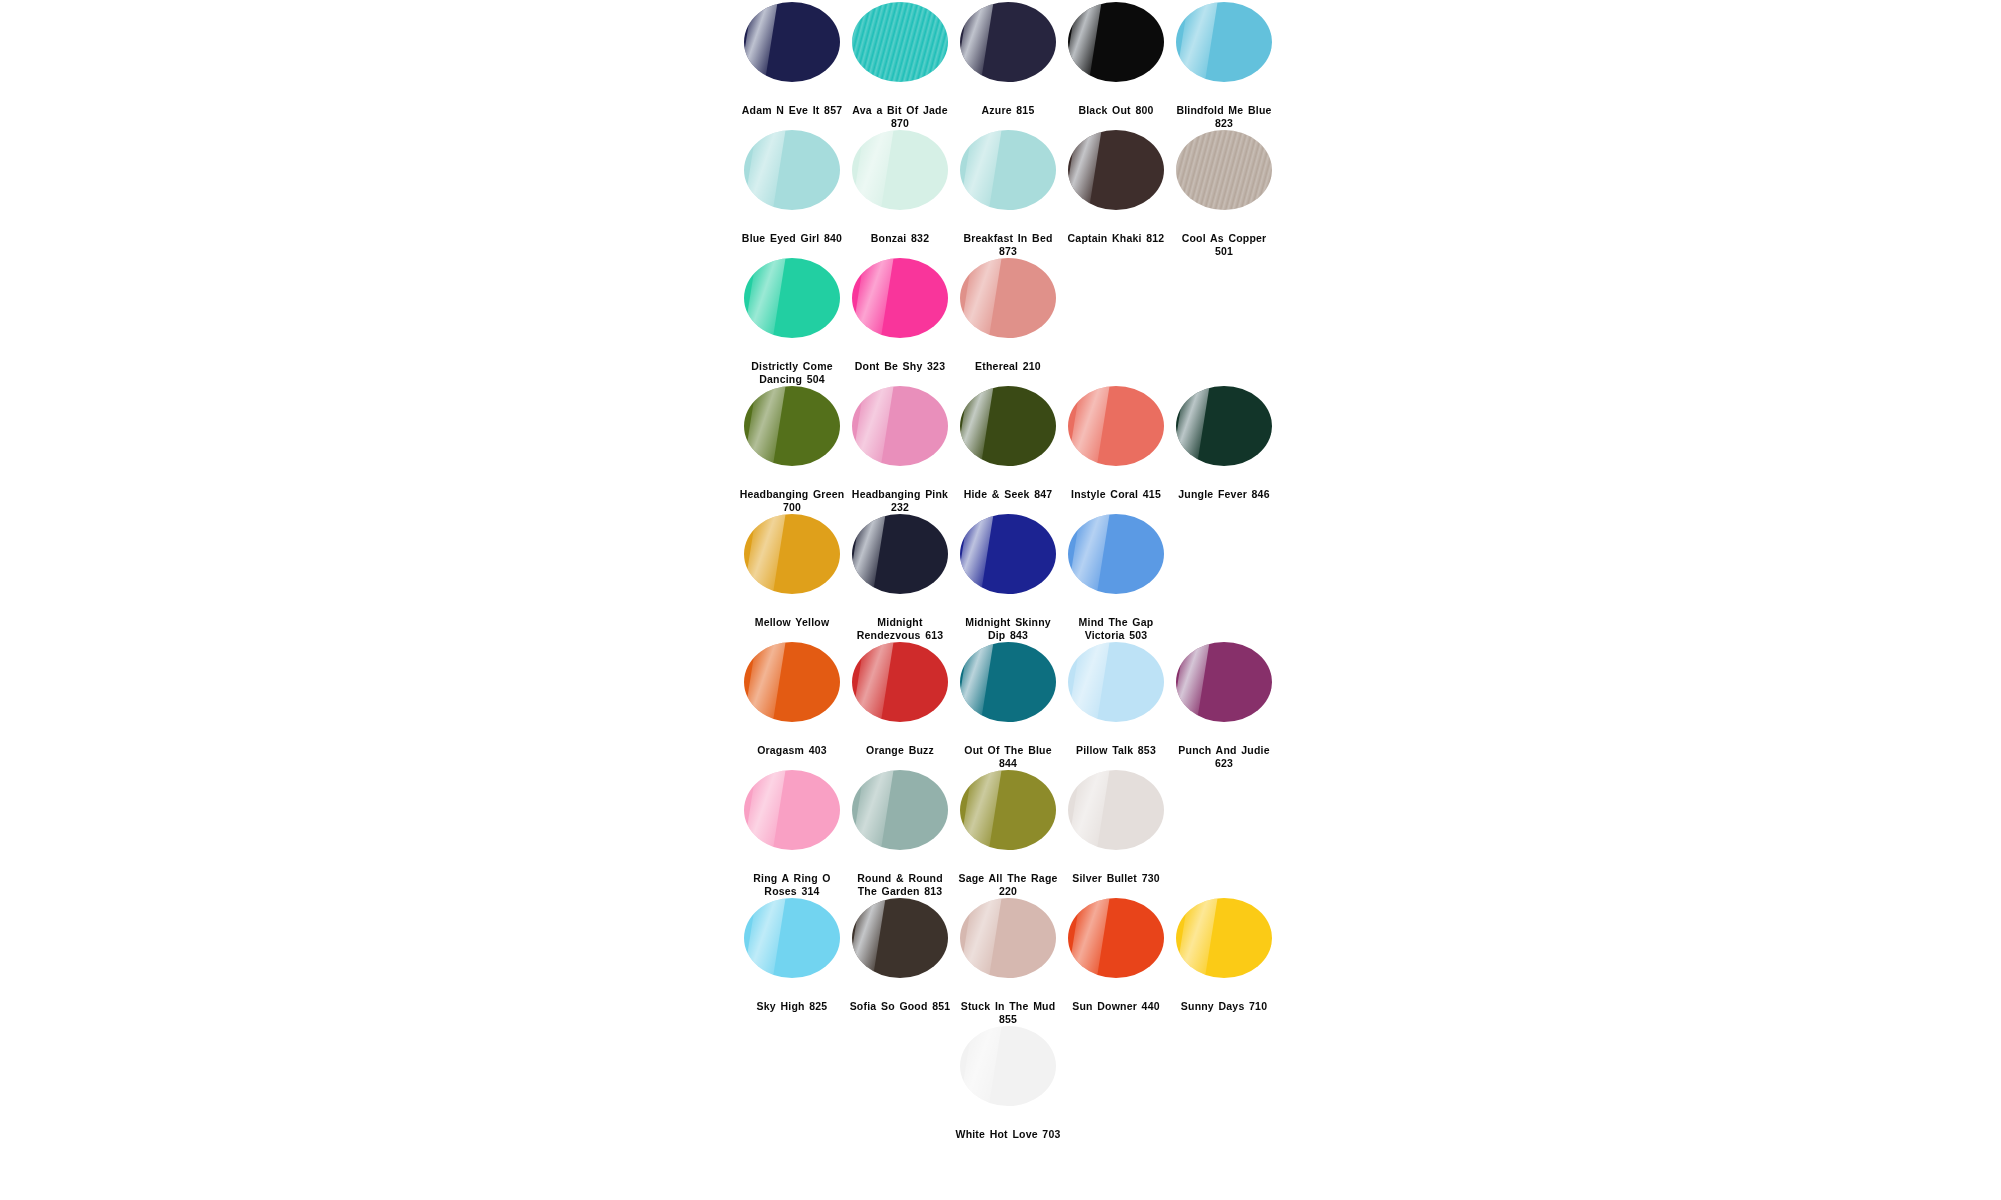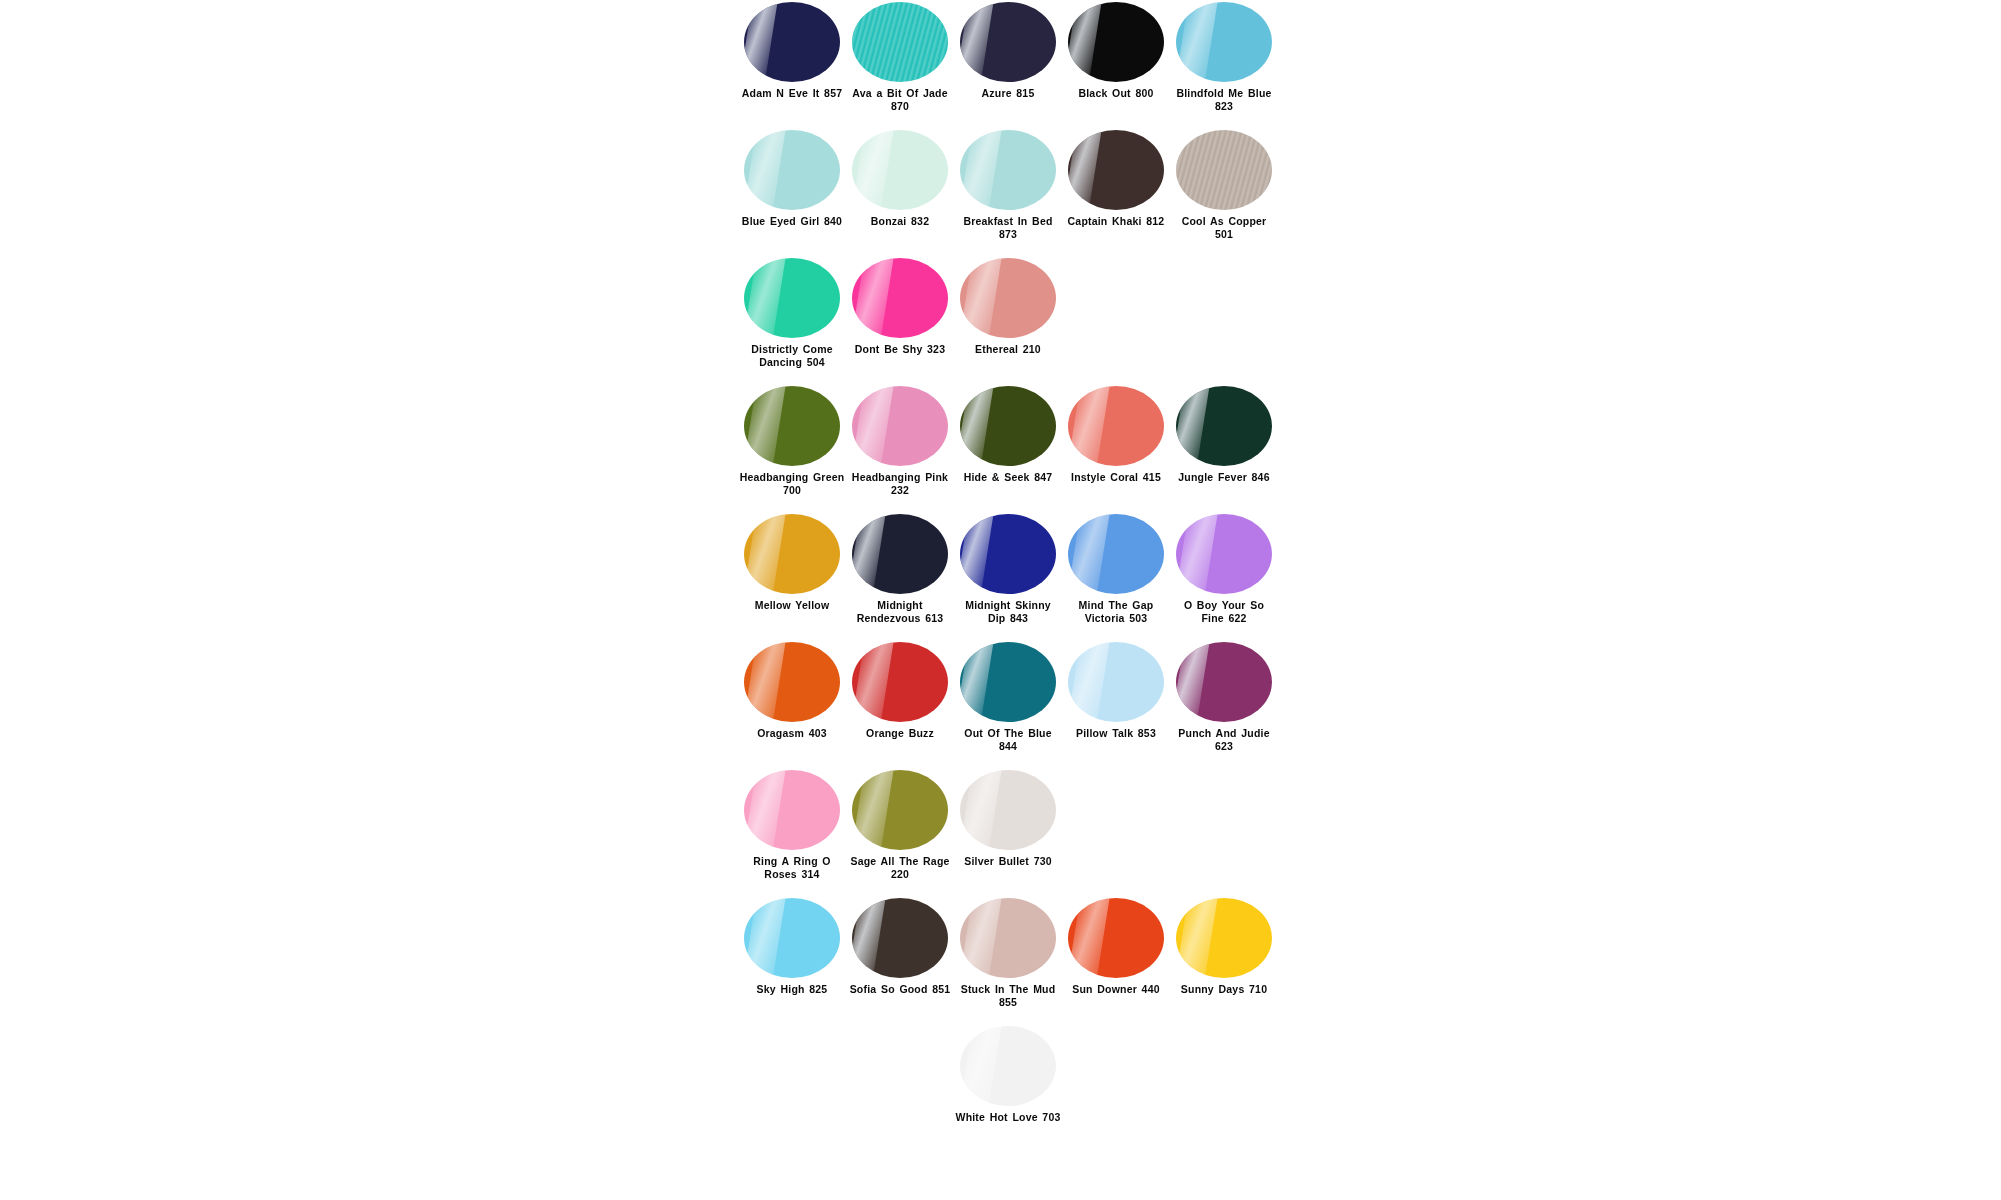--- a/index.html
+++ b/index.html
@@ -88,21 +88,21 @@
   .swatch.dark .gloss {
     background: linear-gradient(100deg,
         rgba(255,255,255,0.00) 0%,
         rgba(235,240,245,0.78) 40%,
         rgba(255,255,255,0.04) 100%);
     left: 2%;
     width: 26%;
   }
 
   .label {
-    margin-top: 3px;
+    margin-top: 20px;
     text-align: center;
     color: #0a0a0a;
     font-size: 10.5px;
     line-height: 12.5px;
     font-weight: 700;
     letter-spacing: 0.2px;
     font-family: "Liberation Sans", sans-serif;
     width: 106px;
     word-spacing: 1.5px;
   }
@@ -290,28 +290,20 @@
           <div class="label">Midnight Skinny Dip 843</div>
         </div>
         <div class="cell">
           <div class="swatch-wrap">
             <div class="swatch" title="Mind The Gap Victoria 503" style="background: rgb(91, 154, 228);">
               <div class="gloss"></div>
             </div>
           </div>
           <div class="label">Mind The Gap Victoria 503</div>
         </div>
-        <div class="cell">
-          <div class="swatch-wrap">
-            <div class="swatch" title="O Boy Your So Fine 622" style="background: rgb(183, 120, 232);">
-              <div class="gloss"></div>
-            </div>
-          </div>
-          <div class="label">O Boy Your So Fine 622</div>
-        </div>
       </div>
       <div class="row">
         <div class="cell">
           <div class="swatch-wrap">
             <div class="swatch" title="Oragasm 403" style="background: rgb(227, 91, 19);">
               <div class="gloss"></div>
             </div>
           </div>
           <div class="label">Oragasm 403</div>
         </div>
@@ -349,20 +341,28 @@
         </div>
       </div>
       <div class="row">
         <div class="cell">
           <div class="swatch-wrap">
             <div class="swatch" title="Ring A Ring O Roses 262" style="background: rgb(249, 160, 196);">
               <div class="gloss"></div>
             </div>
           </div>
           <div class="label">Ring A Ring O Roses 314</div>
+        </div>
+        <div class="cell">
+          <div class="swatch-wrap">
+            <div class="swatch" title="Round &amp; Round The Garden 813" style="background: rgb(147, 177, 171);">
+              <div class="gloss"></div>
+            </div>
+          </div>
+          <div class="label">Round &amp; Round The Garden 813</div>
         </div>
         <div class="cell">
           <div class="swatch-wrap">
             <div class="swatch" title="Sage All The Rage 220" style="background: rgb(141, 139, 42);">
               <div class="gloss"></div>
             </div>
           </div>
           <div class="label">Sage All The Rage 220</div>
         </div>
         <div class="cell">

